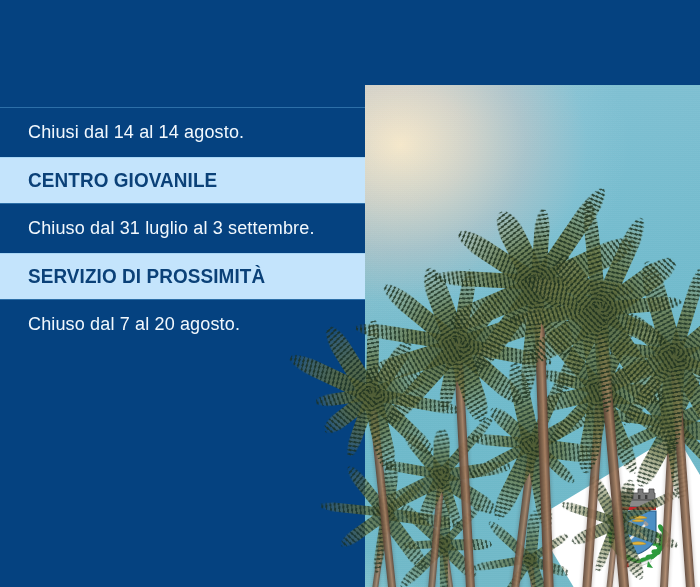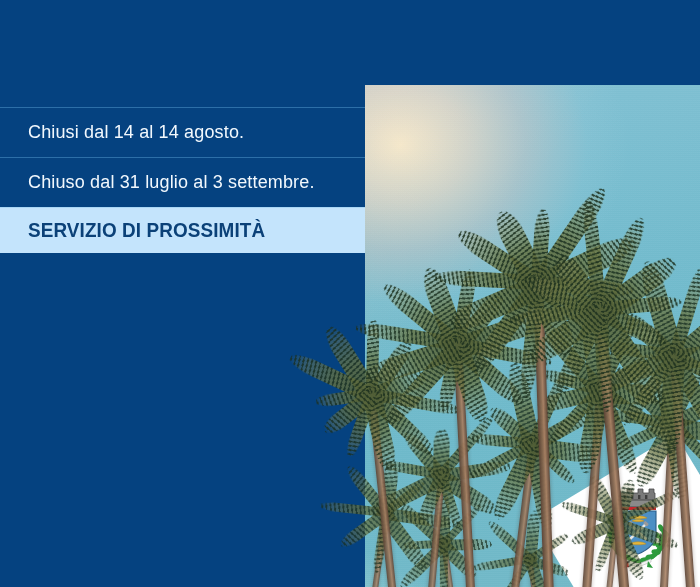--- a/index.html
+++ b/index.html
@@ -339,26 +339,32 @@
   </div>
 
   <div class="panel">
     <div class="panel-top-spacer"></div>
 
     <div class="row-body">
       <span>Chiusi dal 14 al 14 agosto.</span>
     </div>
 
 
+    <div class="row-head">
+      <span>CENTRO GIOVANILE</span>
+    </div>
     <div class="row-body">
       <span>Chiuso dal 31 luglio al 3 settembre.</span>
     </div>
 
     <div class="row-head">
       <span>SERVIZIO DI PROSSIMITÀ</span>
+    </div>
+    <div class="row-body">
+      <span>Chiuso dal 7 al 20 agosto.</span>
     </div>
 
   </div>
 
   <div class="badge-wrap">
     <div class="badge-diamond"></div>
     <svg class="crest" viewBox="0 0 72 86">
 
       <g fill="#2E9B3C">
         <path d="M36 80 C22 80 10 70 7 56 C6 50 8 46 11 48 C13 50 12 55 14 60 C18 70 27 76 36 77 Z"></path>

